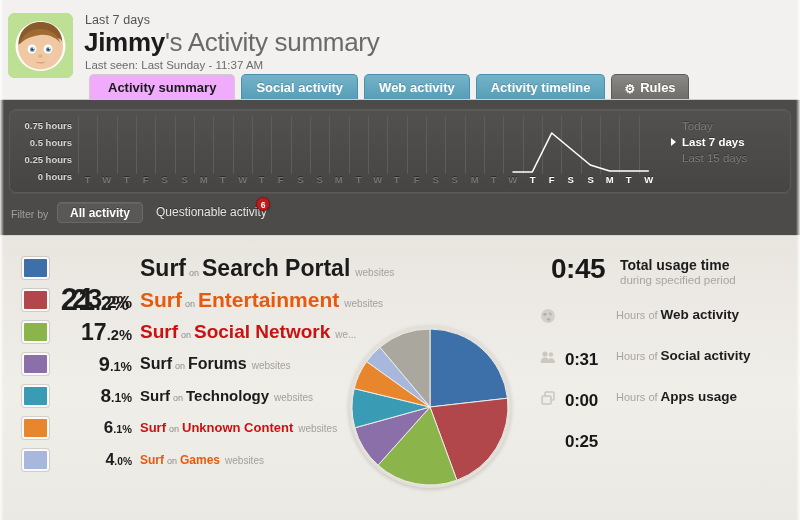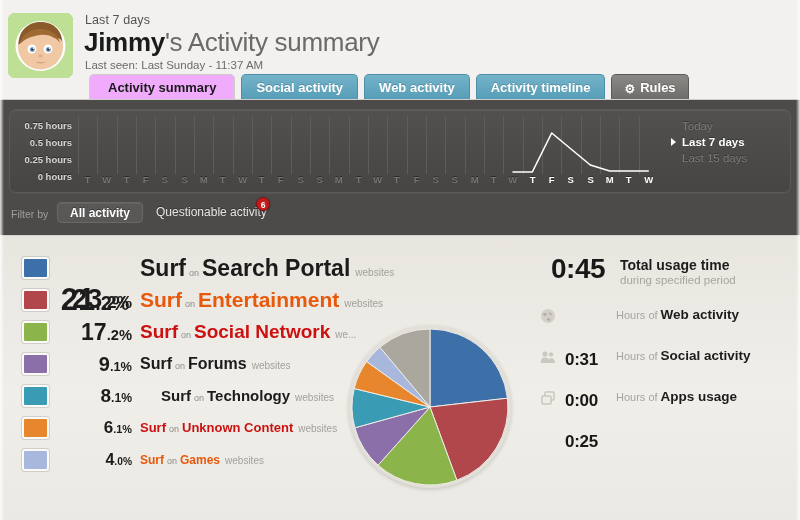--- a/index.html
+++ b/index.html
@@ -425,21 +425,21 @@
           <span class="desc" style="font-size: 19px;"><span class="verb" style="color: rgb(204, 17, 17);">Surf</span><span class="on">on</span><span class="cat" style="color: rgb(204, 17, 17);">Social Network</span><span class="suffix">we...</span></span>
         </div>
         <div class="legend-row">
           <span class="swatch" style="background: rgb(138, 111, 168);"></span>
           <span class="pct" style="font-size: 20px;"><span>9</span><span class="small">.1%</span></span>
           <span class="desc" style="font-size: 16px;"><span class="verb" style="color: rgb(27, 27, 27);">Surf</span><span class="on">on</span><span class="cat" style="color: rgb(27, 27, 27);">Forums</span><span class="suffix">websites</span></span>
         </div>
         <div class="legend-row">
           <span class="swatch" style="background: rgb(58, 155, 181);"></span>
           <span class="pct" style="font-size: 19px;"><span>8</span><span class="small">.1%</span></span>
-          <span class="desc" style="font-size: 15px; margin-left: 21px;"><span class="verb" style="color: rgb(27, 27, 27);">Surf</span><span class="on">on</span><span class="cat" style="color: rgb(27, 27, 27);">Technology</span><span class="suffix">websites</span></span>
+          <span class="desc" style="font-size: 15px;"><span class="verb" style="color: rgb(27, 27, 27);">Surf</span><span class="on">on</span><span class="cat" style="color: rgb(27, 27, 27);">Technology</span><span class="suffix">websites</span></span>
         </div>
         <div class="legend-row">
           <span class="swatch" style="background: rgb(232, 134, 45);"></span>
           <span class="pct" style="font-size: 17px;"><span>6</span><span class="small">.1%</span></span>
           <span class="desc" style="font-size: 13px;"><span class="verb" style="color: rgb(204, 17, 17);">Surf</span><span class="on">on</span><span class="cat" style="color: rgb(204, 17, 17);">Unknown Content</span><span class="suffix">websites</span></span>
         </div>
         <div class="legend-row">
           <span class="swatch" style="background: rgb(168, 184, 220);"></span>
           <span class="pct" style="font-size: 16px;"><span>4</span><span class="small">.0%</span></span>
           <span class="desc" style="font-size: 12px;"><span class="verb" style="color: rgb(232, 89, 12);">Surf</span><span class="on">on</span><span class="cat" style="color: rgb(232, 89, 12);">Games</span><span class="suffix">websites</span></span>

